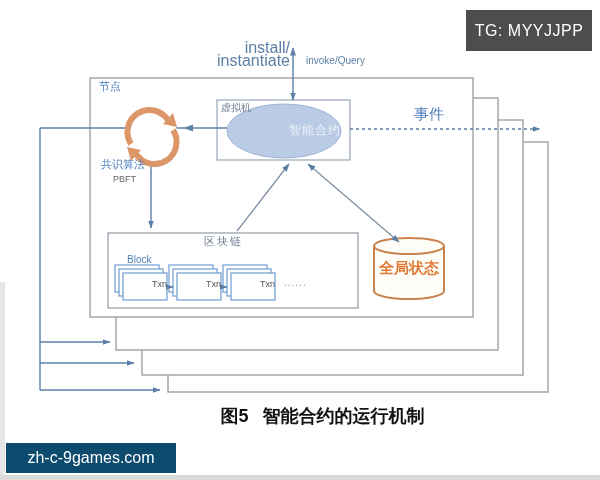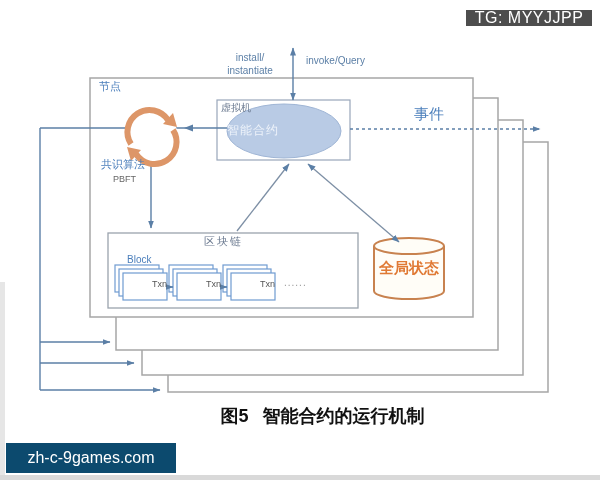--- a/index.html
+++ b/index.html
@@ -4,41 +4,41 @@
 <style>
   html,body{margin:0;padding:0;background:#ffffff;}
   #page{
     position:relative;width:600px;height:480px;background:#ffffff;overflow:hidden;
     font-family:"Liberation Sans","DejaVu Sans",sans-serif;
   }
   .abs{position:absolute;}
   .lbl{position:absolute;white-space:nowrap;line-height:1.15;}
   
   #wm-top{
-    position:absolute;left:466px;top:10px;width:126px;height:16px;
+    position:absolute;left:466px;top:10px;width:126px;height:41px;
     background:#4d4d4d;color:#ffffff;font-size:16px;
     display:flex;align-items:center;justify-content:center;letter-spacing:.5px;
   }
   #wm-bottom{
     position:absolute;left:6px;top:443px;width:170px;height:30px;
     background:#0c4a6e;color:#ffffff;font-size:16px;
     display:flex;align-items:center;justify-content:center;
   }
   
   #edge-bottom{position:absolute;left:0;top:475px;width:600px;height:5px;background:#d9d9d9;}
   #edge-left{position:absolute;left:0;top:282px;width:5px;height:193px;background:#e6e6e6;}
   
   .blue{color:#4a7ebb;}
   .steel{color:#5b7fa6;}
   .grayblue{color:#6b7a90;}
   #lbl-node{left:99px;top:80px;font-size:11px;}
-  #lbl-install{left:210px;top:51px;width:80px;text-align:center;font-size:10px;color:#5b7fa6;line-height:13px;}
+  #lbl-install{left:210px;top:41px;width:80px;text-align:right;font-size:16px;color:#5b7fa6;line-height:13px;}
   #lbl-invoke{left:306px;top:55px;font-size:10px;}
   #lbl-vm{left:221px;top:102px;font-size:10px;}
-  #lbl-contract{left:227px;top:124px;width:114px;text-align:left;font-size:12px;color:#eef3fa;letter-spacing:1px;}
+  #lbl-contract{left:227px;top:124px;width:114px;text-align:right;font-size:12px;color:#eef3fa;letter-spacing:1px;}
   #lbl-event{left:414px;top:105px;font-size:15px;}
   #lbl-consensus{left:101px;top:158px;font-size:11px;}
   #lbl-pbft{left:113px;top:174px;font-size:9px;color:#666;}
   #lbl-chain{left:204px;top:235px;font-size:11px;letter-spacing:2px;}
   #lbl-block{left:127px;top:254px;font-size:10px;}
   .txn{position:absolute;top:279px;width:44px;text-align:right;font-size:9px;color:#555;}
   #txn1{left:123px;} #txn2{left:177px;} #txn3{left:231px;}
   #lbl-ellipsis{left:284px;top:277px;font-size:10px;color:#999;letter-spacing:1px;}
   #lbl-state{left:375px;top:259px;width:68px;text-align:center;font-size:15px;color:#e07a35;font-weight:bold;}
   #caption{

